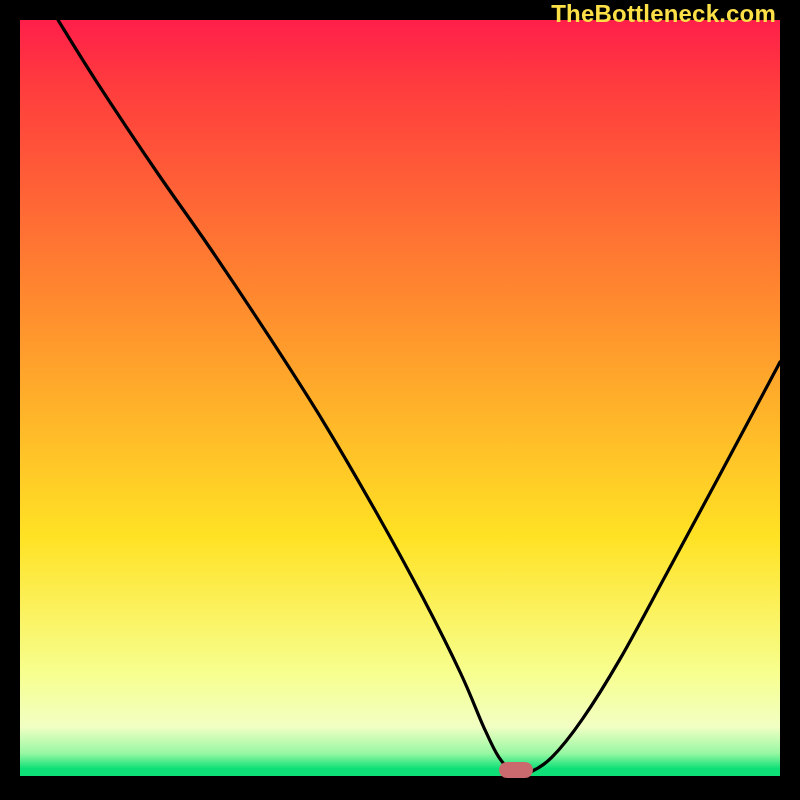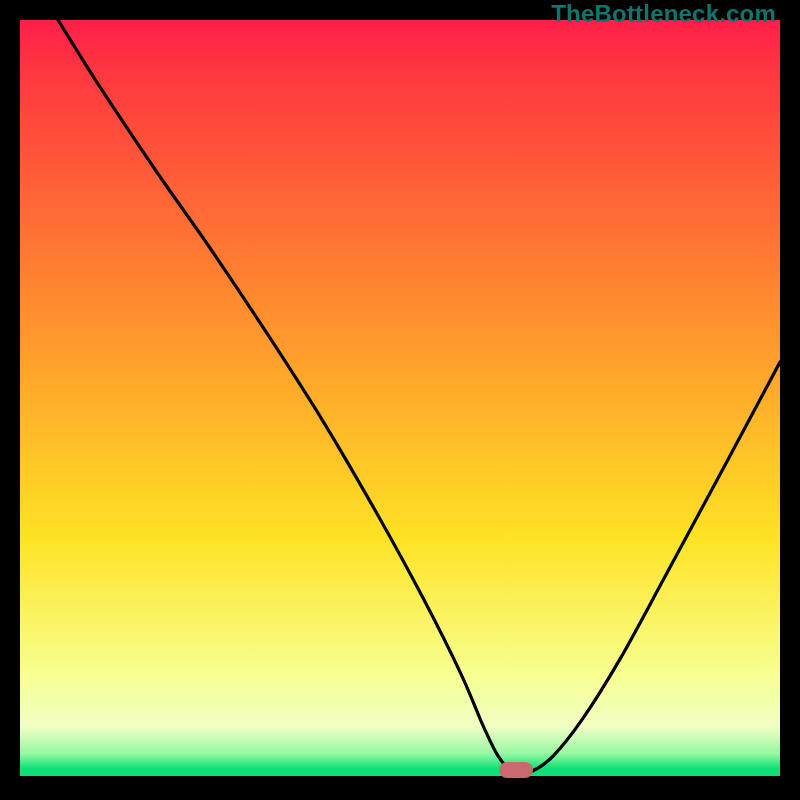--- a/index.html
+++ b/index.html
@@ -25,21 +25,21 @@
     top: 0;
     width: 760px;
     height: 760px;
   }
   .watermark {
     position: absolute;
     top: 0;
     right: 24px;
     font-size: 24px;
     font-weight: 600;
-    color: #0f766e;
+    color: #fde047;
     letter-spacing: 0.2px;
   }
   .marker {
     position: absolute;
     width: 34px;
     height: 16px;
     border-radius: 8px;
     background: #cb6a6e;
     transform: translate(-50%, -50%);
   }

